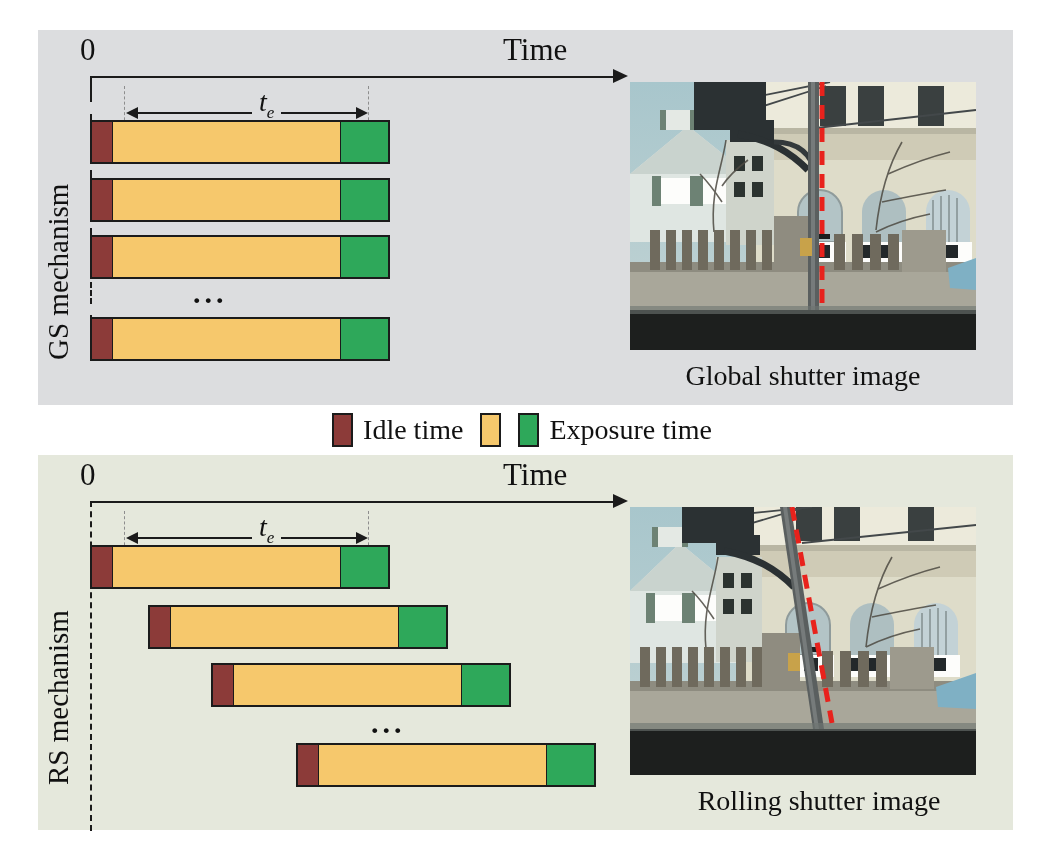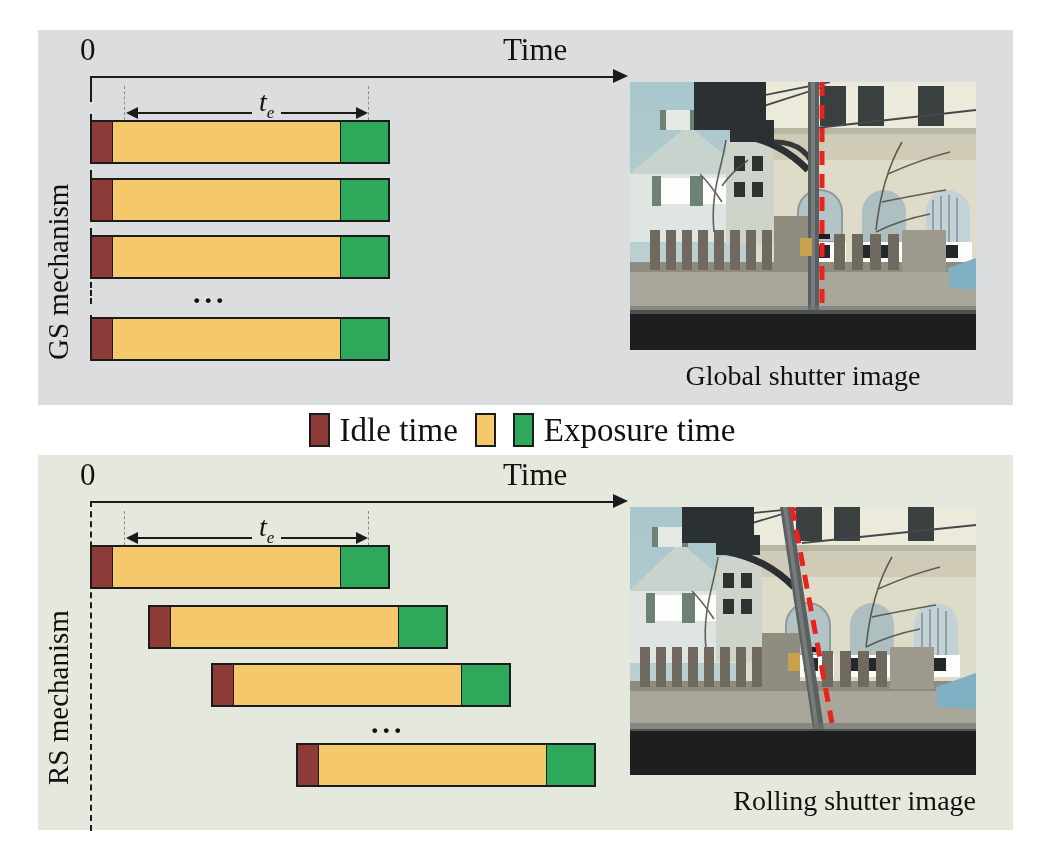--- a/index.html
+++ b/index.html
@@ -51,21 +51,21 @@
 
   
   .side-label{position:absolute;font-size:29px;color:#111;
               transform-origin:left top;transform:rotate(-90deg);white-space:nowrap;line-height:1;}
 
   
   .legend-row{position:absolute;left:0;top:0;width:1044px;height:50px;
               display:flex;align-items:center;justify-content:center;gap:17px;}
   .legend-item{display:flex;align-items:center;gap:10px;}
   .legend-swatch{width:21px;height:34px;border:2.4px solid #1b1b1b;box-sizing:border-box;}
-  .legend-text{font-size:33px;color:#111;line-height:1;}
+  .legend-text{font-size:28px;color:#111;line-height:1;}
 
   
   .photo{position:absolute;overflow:hidden;background:#b9bfba;}
   .photo-caption{position:absolute;font-size:28px;color:#111;line-height:1;text-align:center;}
   .ph-svg{display:block;}
 </style>
 </head>
 <body>
 
 <div class="panel" id="gs-panel">
@@ -399,14 +399,14 @@
       <path d="M150 0 L161 0 L194 222 L183 222 Z" fill="#5a5f5f"></path>
       <path d="M153 0 L157 0 L189 222 L185 222 Z" fill="#767b7b"></path>
       <rect x="158" y="146" width="12" height="18" fill="#c8a24a"></rect>
 
       <line x1="162" y1="0" x2="202" y2="216" stroke="#e8221c" stroke-width="5" stroke-dasharray="14 9"></line>
       <rect x="0" y="222" width="346" height="46" fill="#1d1f1e"></rect>
       <rect x="0" y="216" width="346" height="8" fill="#6e7472" opacity="0.6"></rect>
       <path d="M306 180 L346 166 L346 202 L308 200 Z" fill="#7fb0c4"></path>
     </svg>
   </div>
-  <div class="photo-caption" style="left:592px;top:332px;width:346px;text-align:right;">Rolling shutter image</div>
+  <div class="photo-caption" style="left:608px;top:332px;width:346px;">Rolling shutter image</div>
 </div>
 
 </body></html>

